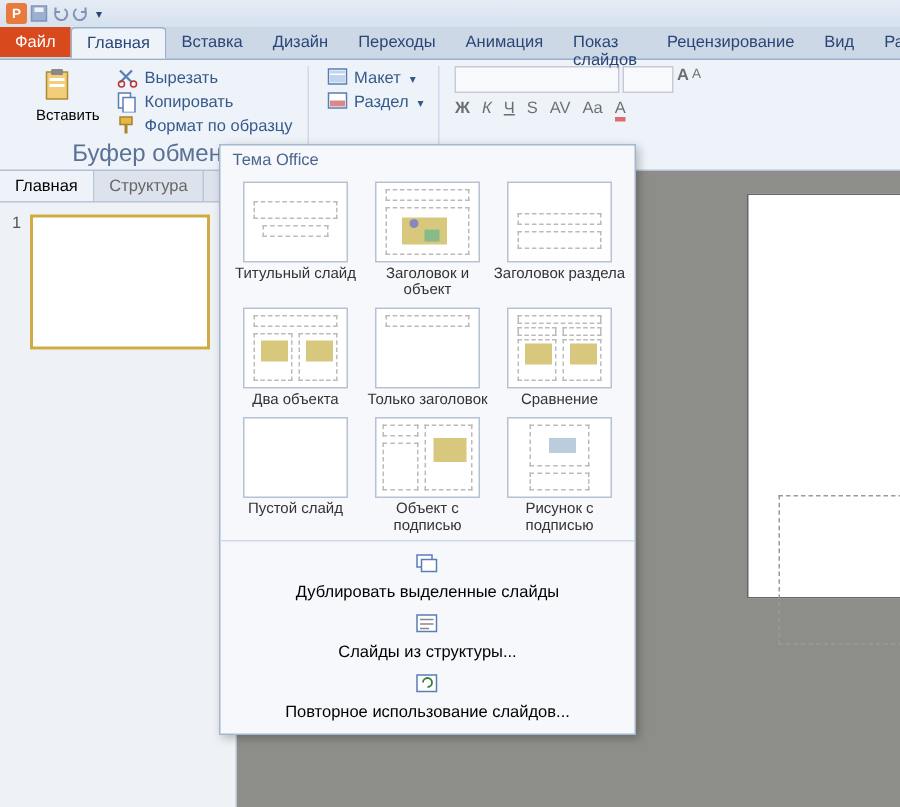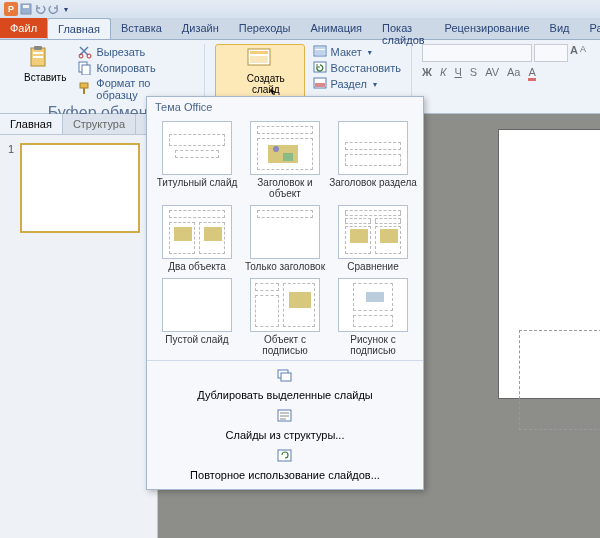--- a/index.html
+++ b/index.html
@@ -121,48 +121,29 @@
             </svg>
           <span>Формат по образцу</span>
         </div>
       </div>
     </div>
     <div class="grp-label">Буфер обмена</div>
   </div>
 
   <div class="grp">
     <div class="grp-body">
-      <div class="bigbtn active">
-        <svg class="ico">
-            <rect x="2" y="2" width="22" height="16" fill="#fff" stroke="#b4923b"></rect>
-            <rect x="4" y="4" width="18" height="3" fill="#f2cd7a"></rect>
-            <rect x="4" y="9" width="18" height="7" fill="#f2cd7a" opacity=".5"></rect>
-          </svg>
-        <div class="lbl">Создать слайд</div>
-        <svg width="8" height="6" style="position:relative;top:-6px;left:14px;">
-            <path d="M0 0 L6 3 L3 3 L4 6 L2 5 L0 0" fill="#000"></path>
-          </svg>
-      </div>
       <div>
         <div class="smallrow">
           <svg class="ico">
               <rect x="1" y="1" width="12" height="10" fill="#fff" stroke="#5a7db5"></rect>
               <rect x="2" y="2" width="10" height="2" fill="#c0d4ee"></rect>
               <rect x="2" y="5" width="10" height="5" fill="#c0d4ee"></rect>
             </svg>
           <span>Макет</span>
             <span style="font-size:8px;padding-left:2px;">▾</span>
-        </div>
-        <div class="smallrow">
-          <svg class="ico">
-              <rect x="1" y="1" width="12" height="10" fill="#fff" stroke="#5a7db5"></rect>
-              <path d="M7 4 A3 3 0 1 1 4 6" fill="none" stroke="#3a7a3a" stroke-width="1.3"></path>
-              <path d="M4 3 L4 6 L7 6" fill="none" stroke="#3a7a3a"></path>
-            </svg>
-          <span>Восстановить</span>
         </div>
         <div class="smallrow">
           <svg class="ico">
               <rect x="1" y="1" width="12" height="10" fill="#fff" stroke="#5a7db5"></rect>
               <rect x="2" y="6" width="10" height="4" fill="#d88"></rect>
             </svg>
           <span>Раздел</span>
             <span style="font-size:8px;padding-left:2px;">▾</span>
         </div>
       </div>

